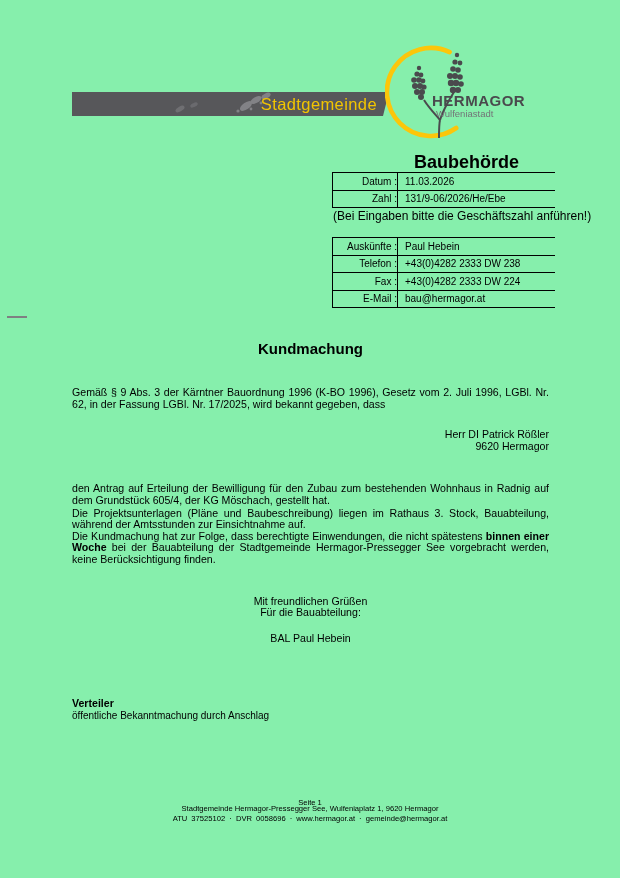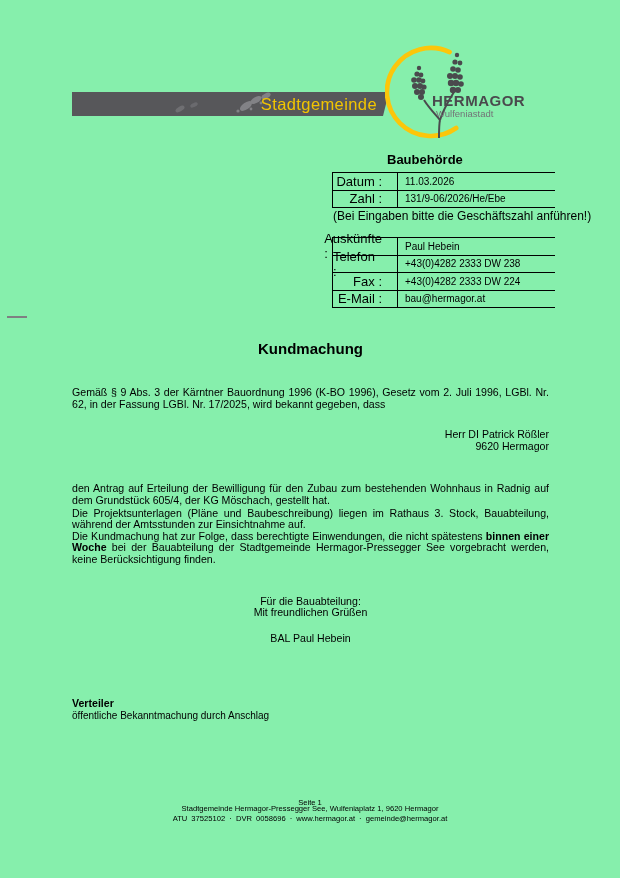--- a/index.html
+++ b/index.html
@@ -18,28 +18,28 @@
   .logo{position:absolute;left:385px;top:42px;width:175px;height:120px;}
   .logo svg{position:absolute;left:0;top:0;}
   .logo-name{position:absolute;left:47px;top:50px;font-size:15px;font-weight:bold;
         letter-spacing:.5px;color:var(--logo_dark,#4a4a4d);white-space:nowrap;}
   .logo-sub{position:absolute;left:51px;top:66px;font-size:9.5px;
         color:var(--logo_gray,#737377);white-space:nowrap;}
 
   .fold-mark{position:absolute;left:7px;top:316px;width:20px;height:2px;background:#7f7f82;}
 
   
-  .authority-title{position:absolute;left:387px;top:152px;font-size:13px;font-weight:bold;}
+  .authority-title{position:absolute;left:414px;top:152px;font-size:18px;font-weight:bold;}
   .info-table{position:absolute;left:332px;width:223px;border-top:1px solid #000;}
   #authority-table{top:172px;}
   #contact-table{top:237px;}
   .info-row{display:flex;height:16.5px;border-bottom:1px solid #000;}
   .info-label{width:66px;display:flex;align-items:center;justify-content:flex-end;
         border-left:1px solid #000;border-right:1px solid #000;box-sizing:border-box;
-        padding-right:15px;font-size:13px;}
+        padding-right:0;font-size:10px;}
   .info-value{flex:1;display:flex;align-items:center;padding-left:7px;font-size:10px;white-space:nowrap;}
   .table-note{position:absolute;left:333px;top:209px;font-size:12px;}
 
   
   .content{position:absolute;left:72px;top:340px;width:477px;font-size:10.6px;line-height:11.6px;}
   .doc-title{text-align:center;font-size:15px;line-height:18px;font-weight:bold;margin:0 0 29px;}
   .para{text-align:justify;margin:0;}
   .p-intro{margin-bottom:19px;}
   .applicant{text-align:right;font-weight:normal;margin-bottom:31px;}
   .p-request{margin-bottom:1px;}
@@ -163,22 +163,22 @@
       <div>9620 Hermagor</div>
     </div>
 
     <p class="para p-request">den Antrag auf Erteilung der Bewilligung für den Zubau zum bestehenden Wohnhaus in Radnig auf dem Grundstück 605/4, der KG Möschach, gestellt hat.</p>
 
     <p class="para p-docs">Die Projektsunterlagen (Pläne und Baubeschreibung) liegen im Rathaus 3. Stock, Bauabteilung, während der Amtsstunden zur Einsichtnahme auf.</p>
 
     <p class="para p-notice"><span>Die Kundmachung hat zur Folge, dass berechtigte Einwendungen, die nicht spätestens</span> <b>binnen einer Woche</b> <span>bei der Bauabteilung der Stadtgemeinde Hermagor-Pressegger See vorgebracht werden, keine Berücksichtigung finden.</span></p>
 
     <div class="closing">
+      <div>Mit freundlichen Grüßen</div>
       <div>Für die Bauabteilung:</div>
-      <div>Mit freundlichen Grüßen</div>
       <div class="signer">BAL Paul Hebein</div>
     </div>
 
     <div class="verteiler">
       <div class="verteiler-title">Verteiler</div>
       <div class="verteiler-text">öffentliche Bekanntmachung durch Anschlag</div>
     </div>
   </div>
 
   <div class="footer-page">Seite 1</div>

